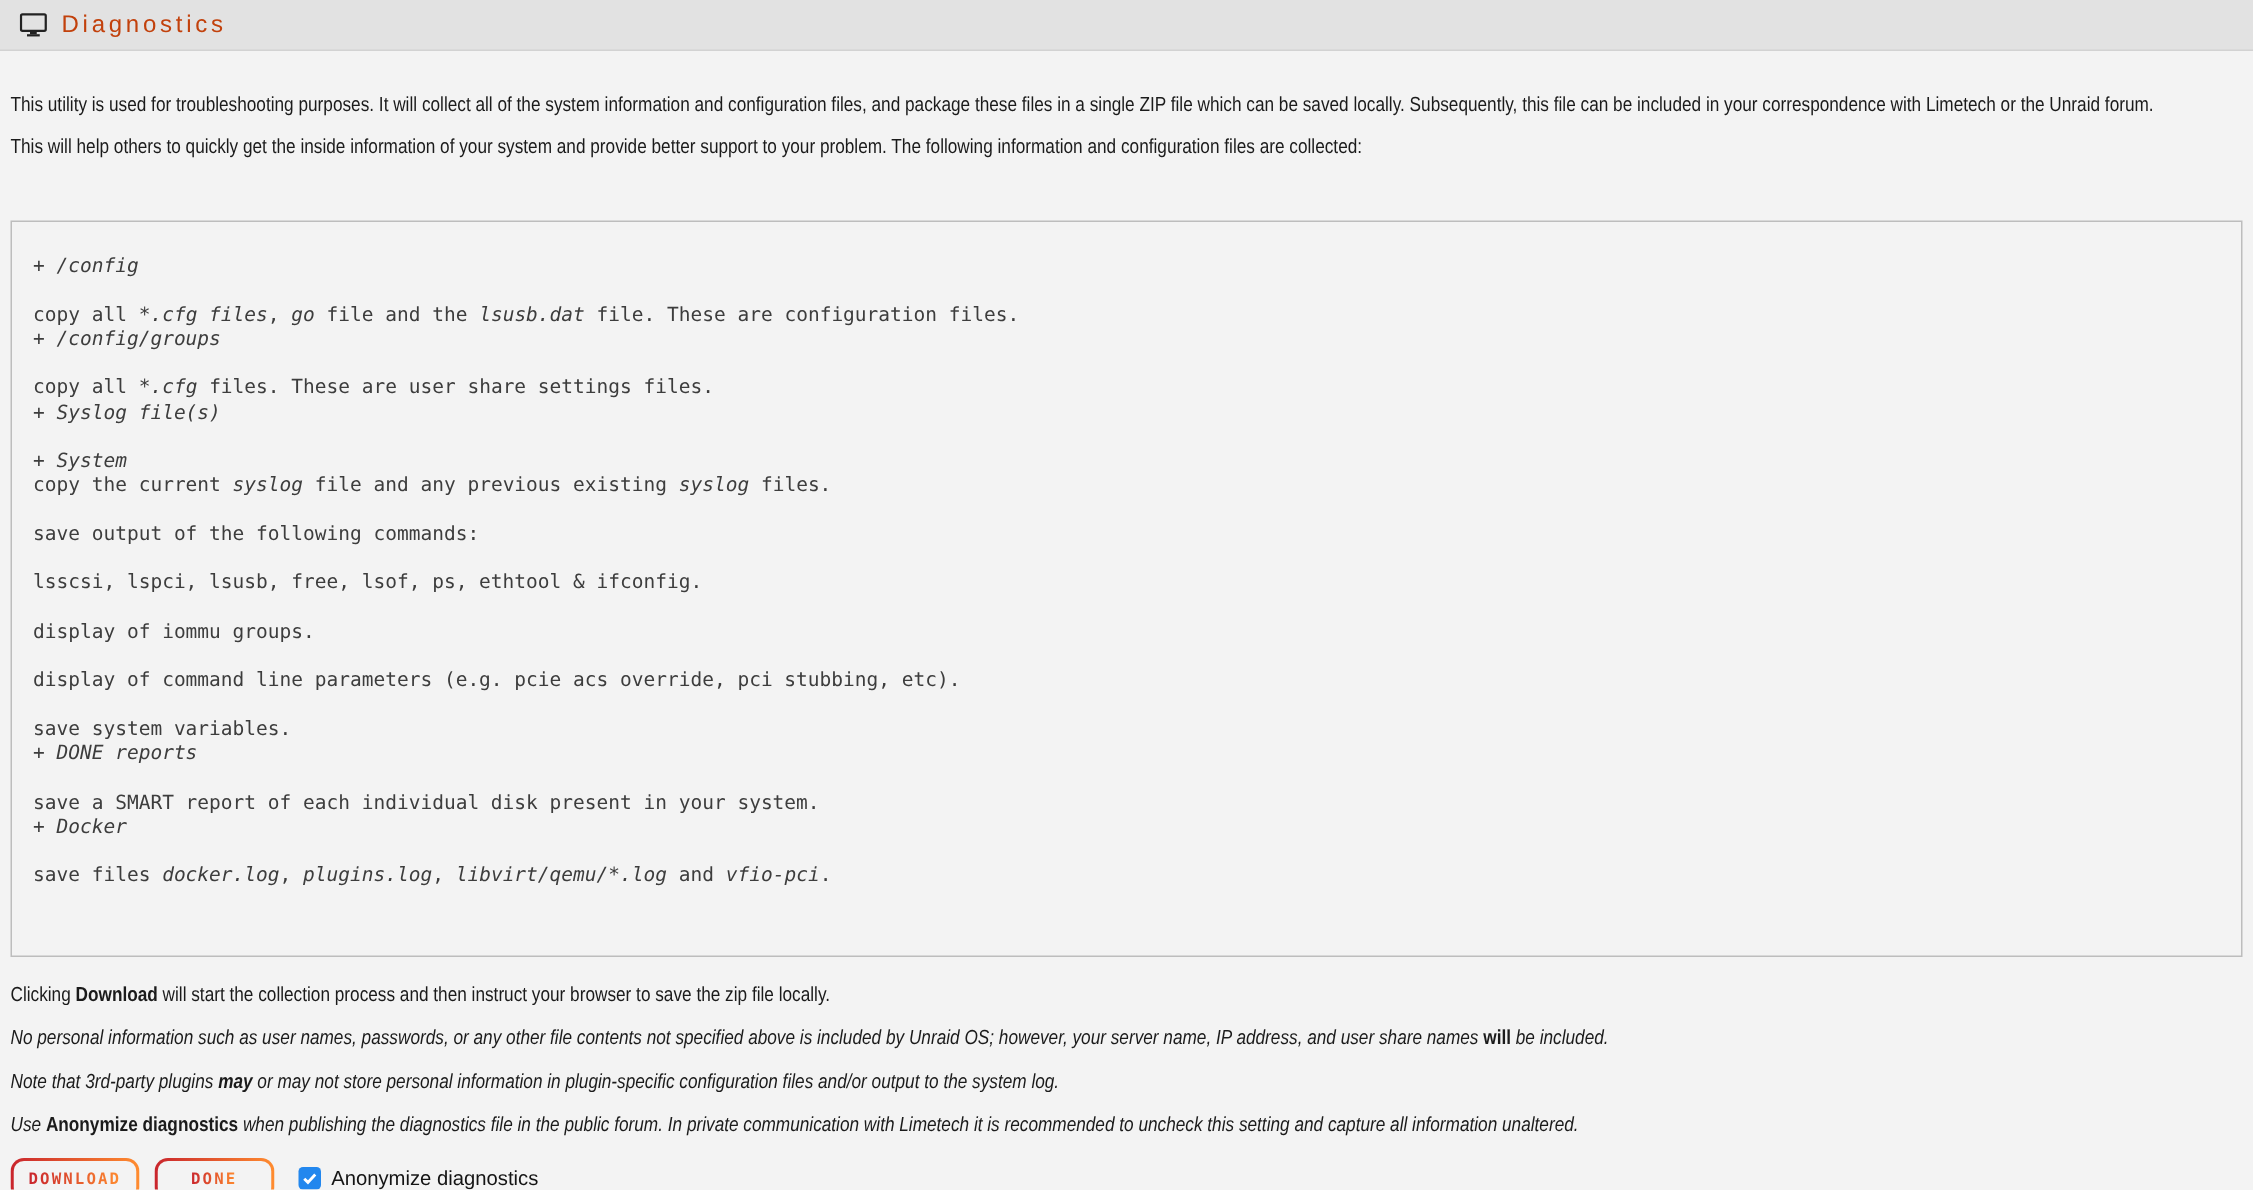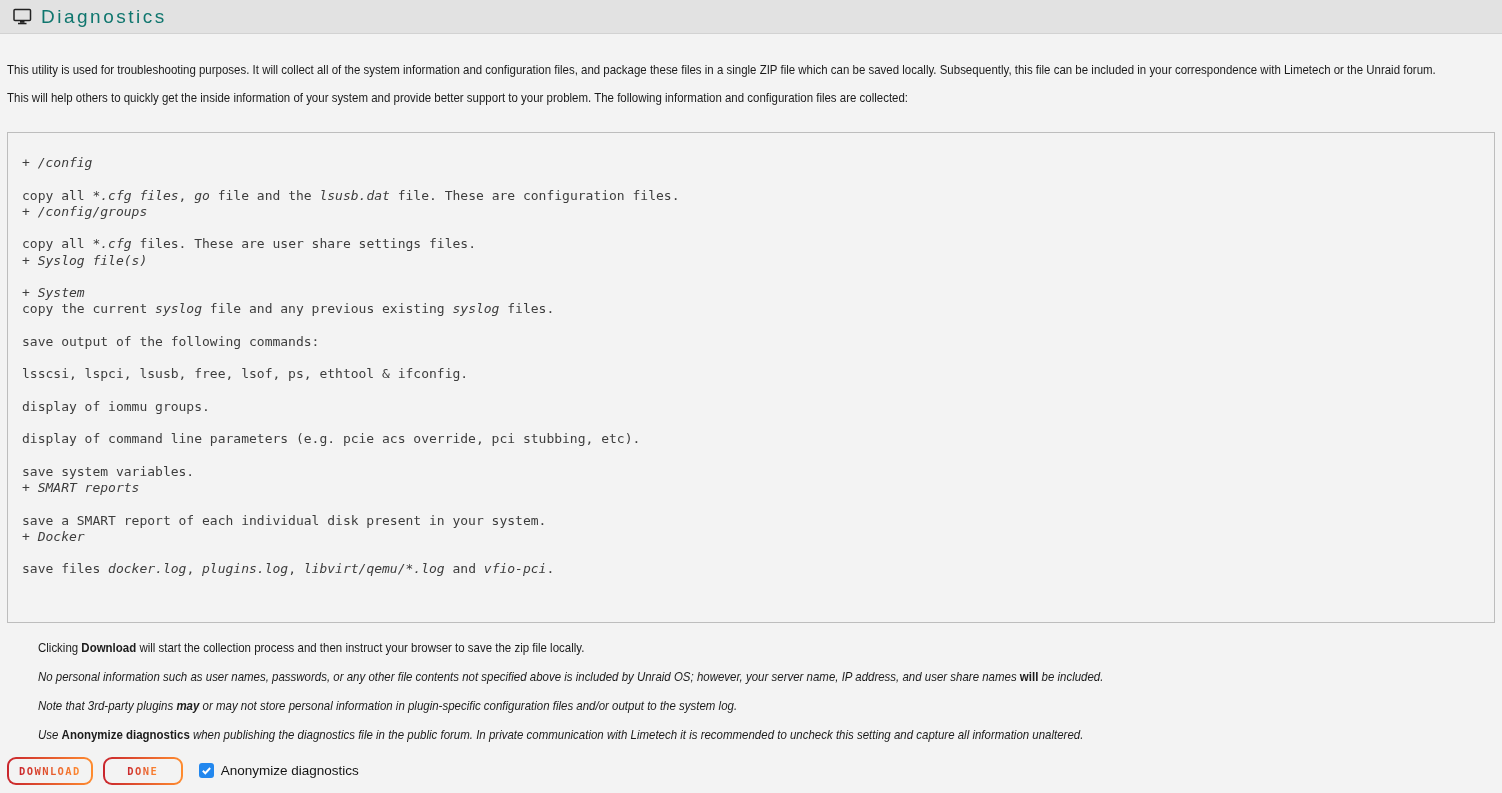--- a/index.html
+++ b/index.html
@@ -22,46 +22,46 @@
   
   .titlebar{
     height:34px;
     background:var(--c-header_bg);
     border-bottom:1px solid #d2d2d2;
     display:flex;align-items:center;
     padding:0 13px;gap:9px;
   }
   .titlebar .icon{display:flex;align-items:center;}
   .titlebar .title{
-    font-size:19px;letter-spacing:2.5px;color:#0f766e;
+    font-size:16px;letter-spacing:2.5px;color:#c2410c;
   }
   
   .content{padding:0 7px;}
   p{margin:0;line-height:17px;}
   .cond{transform:scaleX(.85);transform-origin:0 50%;width:117.6%;white-space:nowrap;}
   .p1{margin-top:27px;}
   .p2{margin-top:11px;}
   
   .infobox{
-    margin-top:26px;
+    margin-top:41px;
     border:1px solid #bdbdbd;
     background:transparent;
     padding:22px 14px 44px 14px;
     font-family:"DejaVu Sans Mono", monospace;
     font-size:13px;
     color:#3d3d3d;
   }
   .cline{line-height:16.25px;white-space:pre-wrap;}
   
   .s-r{font-style:normal;}
   .s-i{font-style:italic;}
   .s-b{font-weight:bold;font-style:normal;}
   .s-bi{font-weight:bold;font-style:italic;}
   
-  .notes{margin-top:16px;margin-left:31px;}
+  .notes{margin-top:16px;}
   .note{margin-bottom:12px;}
   
   .actions{
     margin-top:14px;
     display:flex;align-items:center;
   }
   .btn{
     min-width:80px;
     padding:6px 10px;
     border:2px solid transparent;
@@ -120,21 +120,21 @@
       <div class="cline">&nbsp;</div>
       <div class="cline"><span class="s-r">save output of the following commands:</span></div>
       <div class="cline">&nbsp;</div>
       <div class="cline"><span class="s-r">lsscsi, lspci, lsusb, free, lsof, ps, ethtool &amp; ifconfig.</span></div>
       <div class="cline">&nbsp;</div>
       <div class="cline"><span class="s-r">display of iommu groups.</span></div>
       <div class="cline">&nbsp;</div>
       <div class="cline"><span class="s-r">display of command line parameters (e.g. pcie acs override, pci stubbing, etc).</span></div>
       <div class="cline">&nbsp;</div>
       <div class="cline"><span class="s-r">save system variables.</span></div>
-      <div class="cline"><span class="s-r">+ </span><span class="s-i">SMART reports</span></div>
+      <div class="cline"><span class="s-r">+ </span><span class="s-i">DONE reports</span></div>
       <div class="cline">&nbsp;</div>
       <div class="cline"><span class="s-r">save a SMART report of each individual disk present in your system.</span></div>
       <div class="cline"><span class="s-r">+ </span><span class="s-i">Docker</span></div>
       <div class="cline">&nbsp;</div>
       <div class="cline"><span class="s-r">save files </span><span class="s-i">docker.log</span><span class="s-r">, </span><span class="s-i">plugins.log</span><span class="s-r">, </span><span class="s-i">libvirt/qemu/*.log</span><span class="s-r"> and </span><span class="s-i">vfio-pci</span><span class="s-r">.</span></div>
     </div>
 
   <div class="notes">
     <p class="cond note"><span class="s-r">Clicking </span><span class="s-b">Download</span><span class="s-r"> will start the collection process and then instruct your browser to save the zip file locally.</span></p>
     <p class="cond note"><span class="s-i">No personal information such as user names, passwords, or any other file contents not specified above is included by Unraid OS; however, your server name, IP address, and user share names </span><span class="s-b">will</span><span class="s-i"> be included.</span></p>

